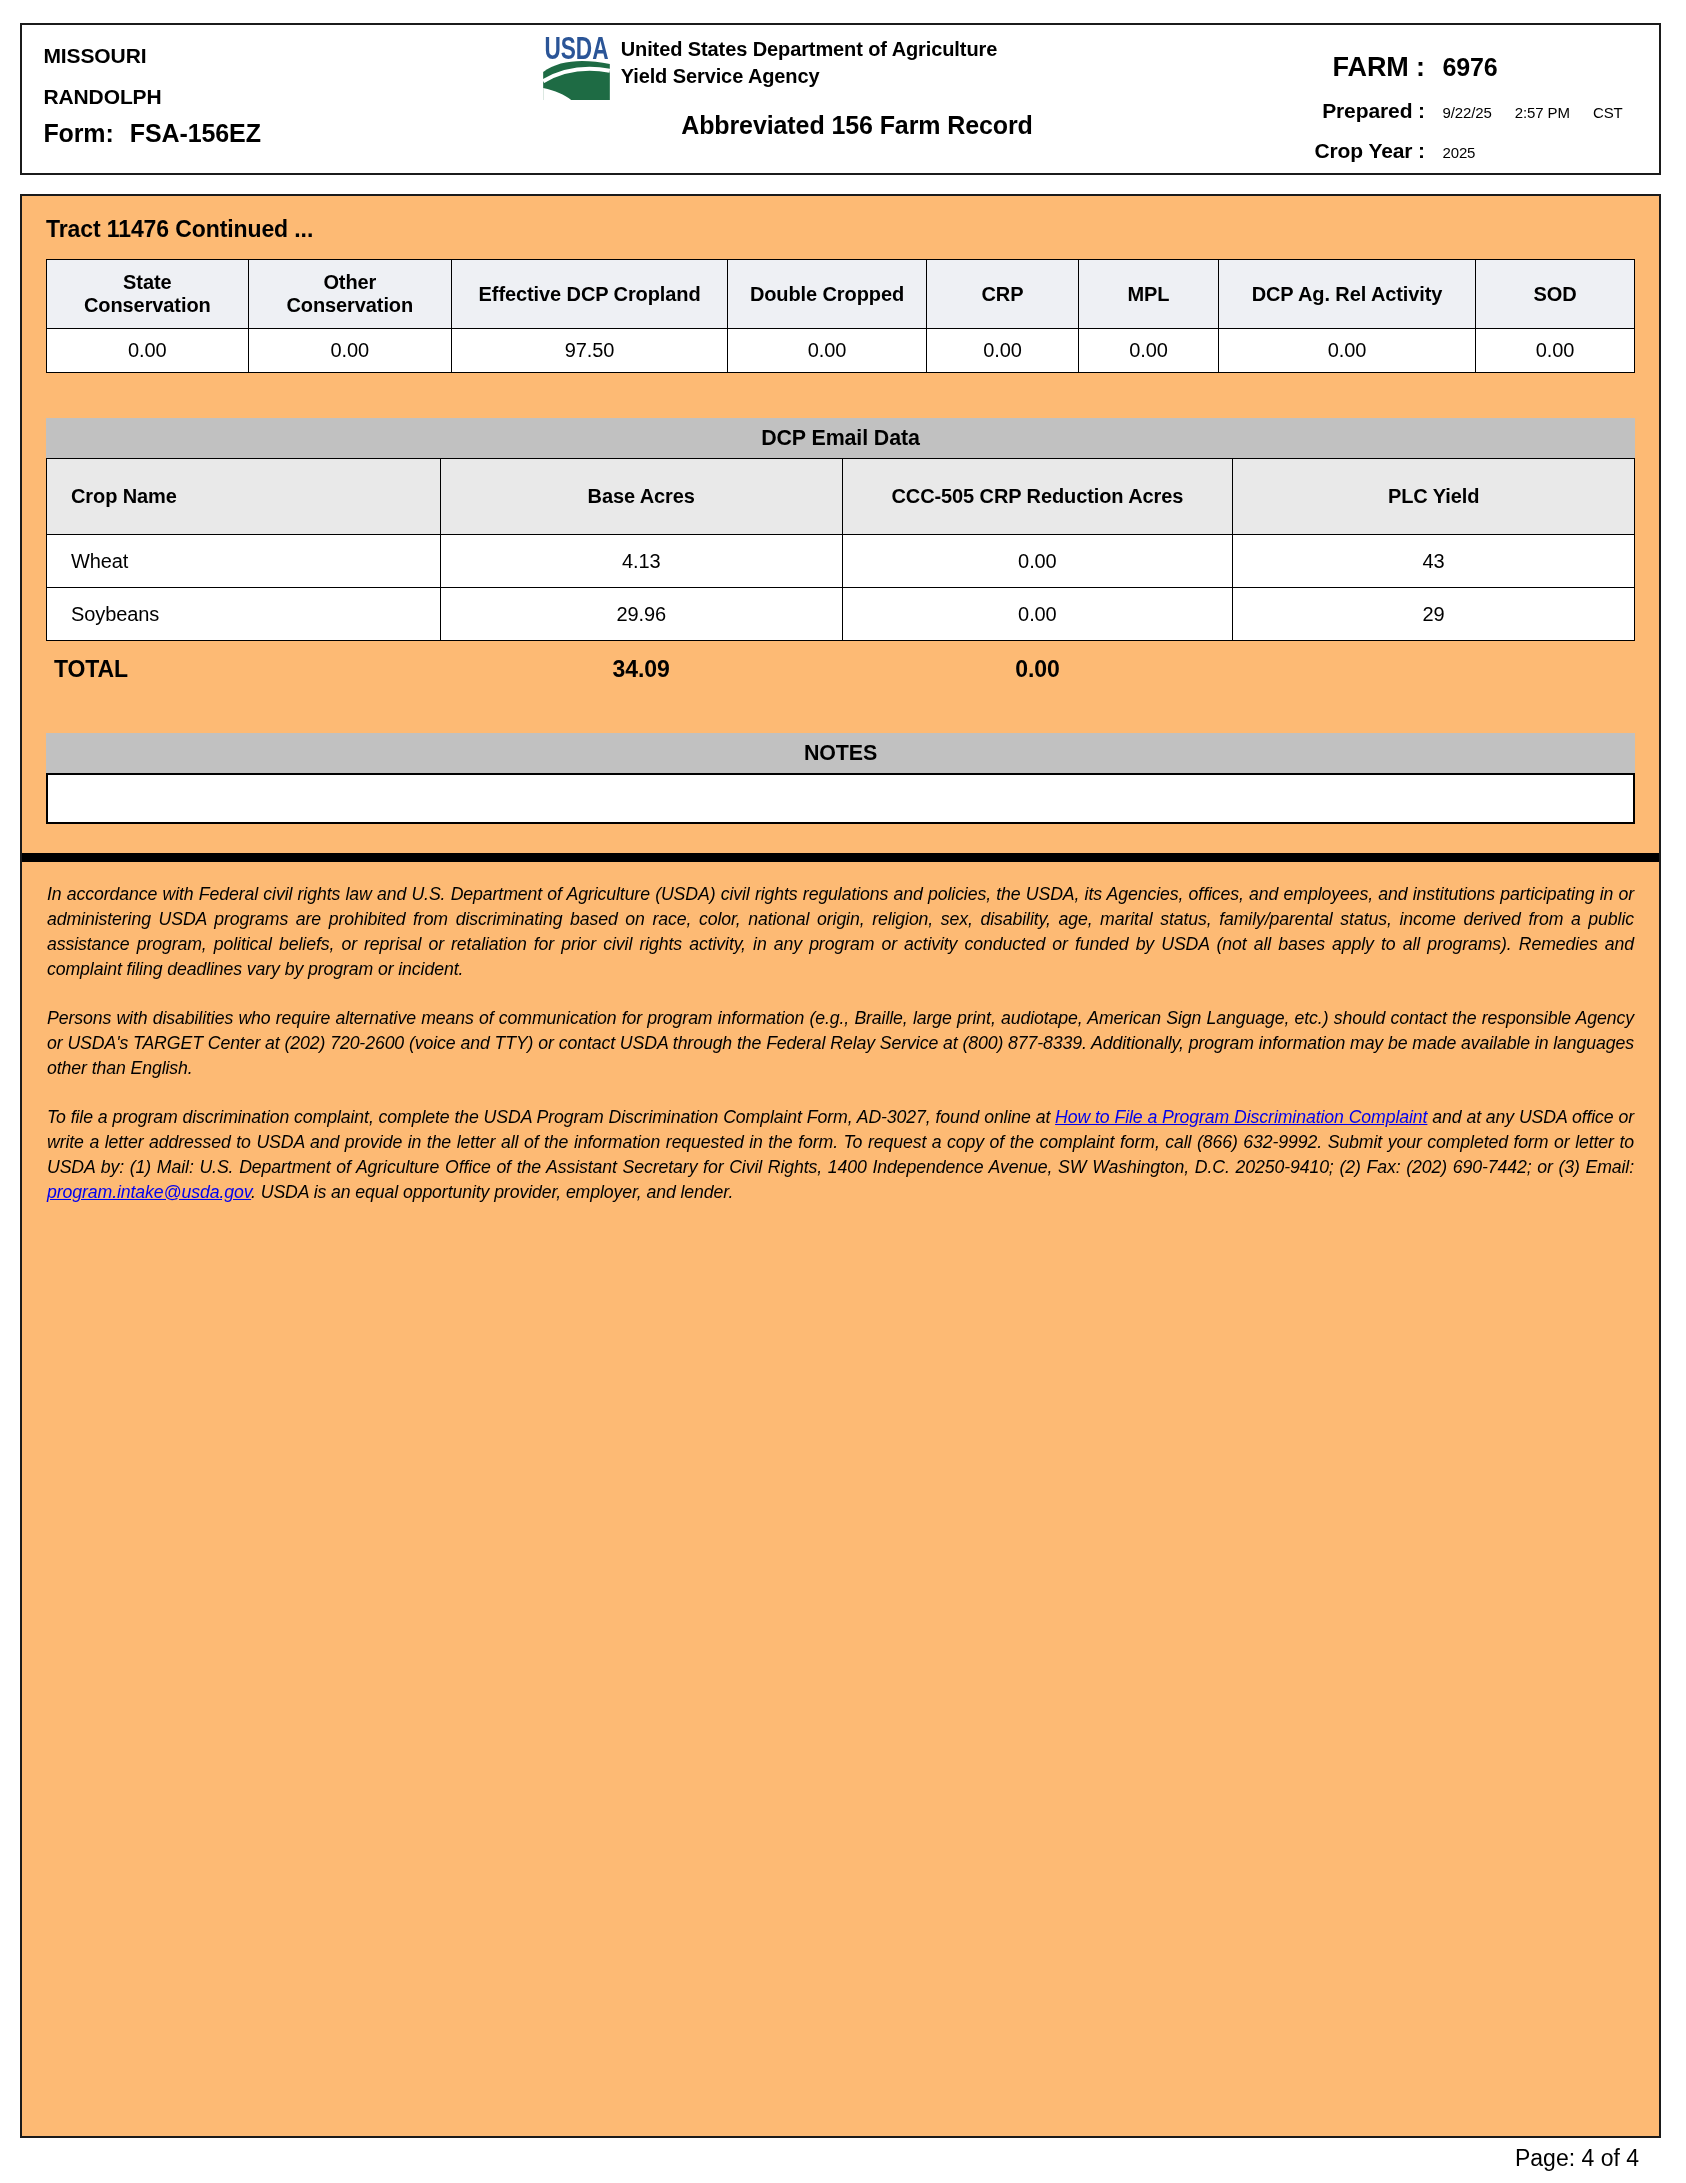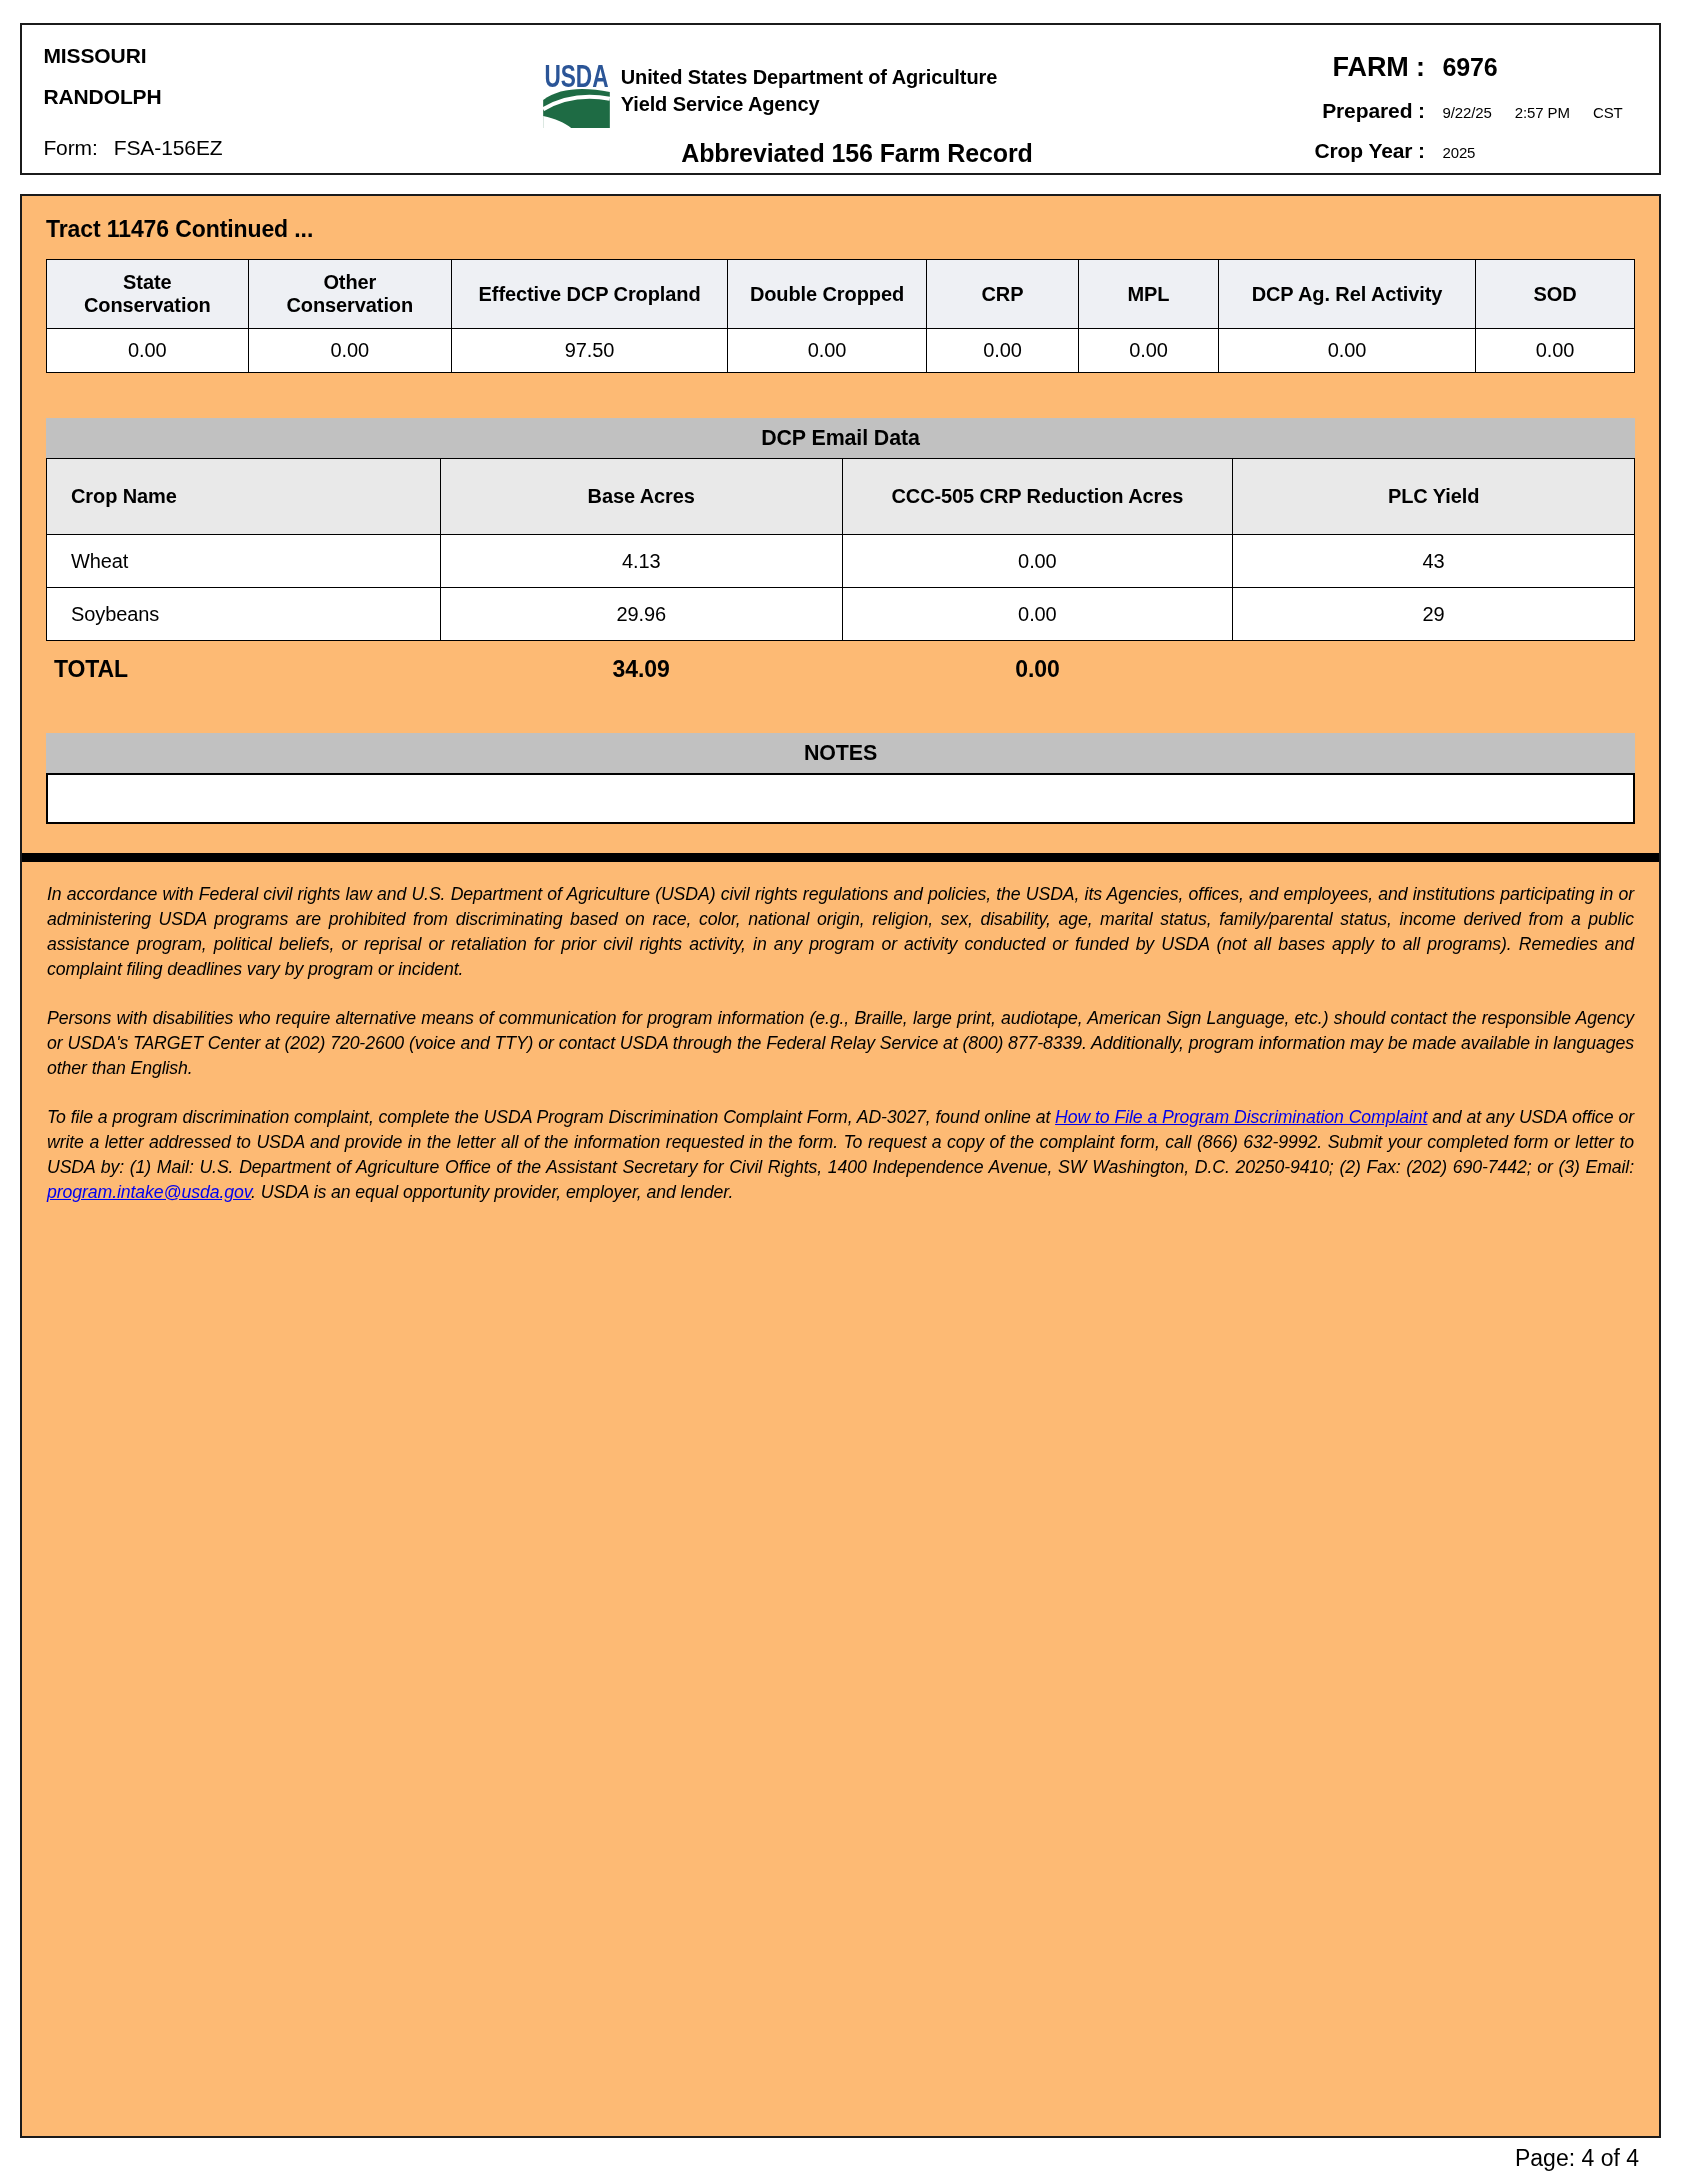--- a/index.html
+++ b/index.html
@@ -16,24 +16,24 @@
   
   .header-box {
     position: absolute; left: 20px; top: 23.4px;
     width: 1641px; height: 152px;
     border: 2px solid #1b1b1b;
     display: flex;
   }
   .hdr-left { width: 441px; padding: 18.7px 0 0 21.4px; }
   .hdr-left .line { font-weight: bold; font-size: 21px; }
   .hdr-left .line + .line { margin-top: 17.4px; }
-  .hdr-left .form-line { margin-top: 27px; font-weight: normal; font-size: 21px; }
+  .hdr-left .form-line { margin-top: 10px; font-weight: bold; font-size: 25px; }
   .hdr-left .form-line .form-value { margin-left: 16px; }
 
-  .hdr-center { width: 788px; padding-top: 31px; }
+  .hdr-center { width: 788px; padding-top: 3px; }
   .center-top { display: flex; justify-content: flex-start; padding-left: 80px; }
   .usda-logo { width: 67px; height: 72px; flex: 0 0 auto; }
   .agency-block { margin-left: 10.7px; padding-top: 8px; }
   .agency-line { font-weight: bold; font-size: 20px; line-height: 27px; }
   .doc-title { text-align: center; font-weight: bold; font-size: 25px; margin-top: 10.7px; }
 
   .hdr-right { flex: 1; padding-top: 27px; }
   .hr-row { display: flex; align-items: baseline; }
   .hr-row + .hr-row { margin-top: 16px; }
   .hr-label { width: 174px; text-align: right; font-weight: bold; font-size: 21px; }

